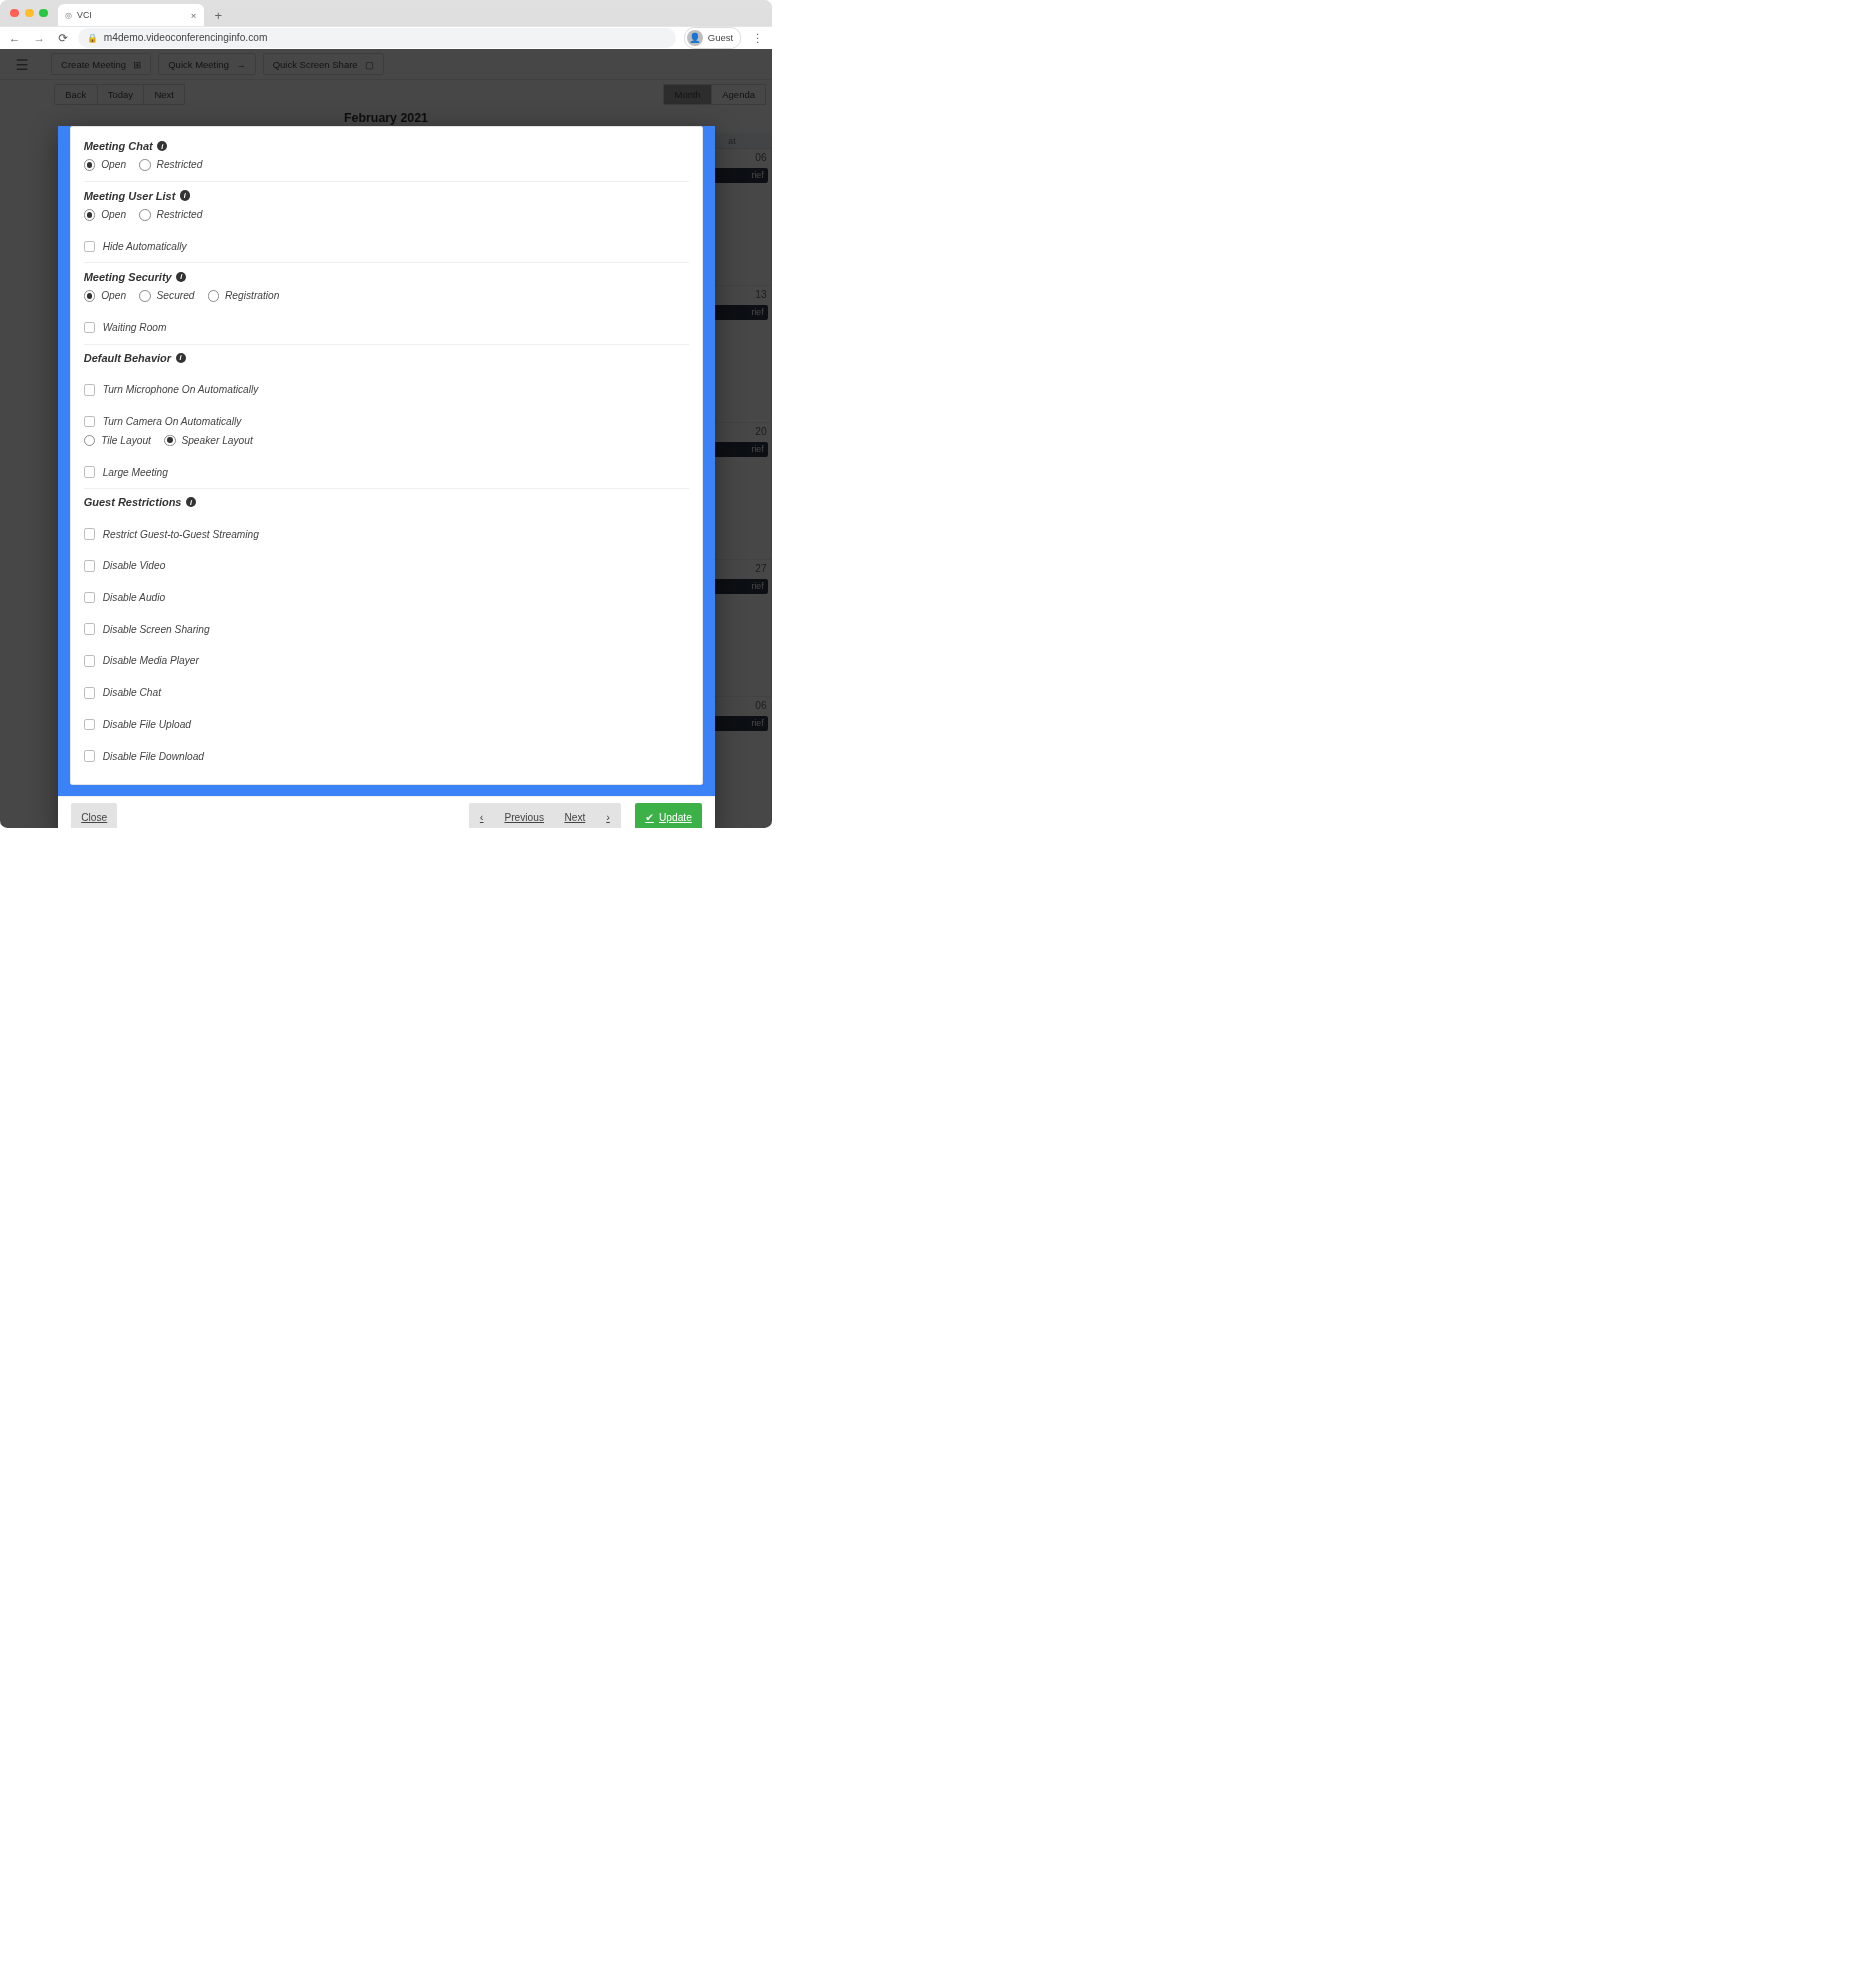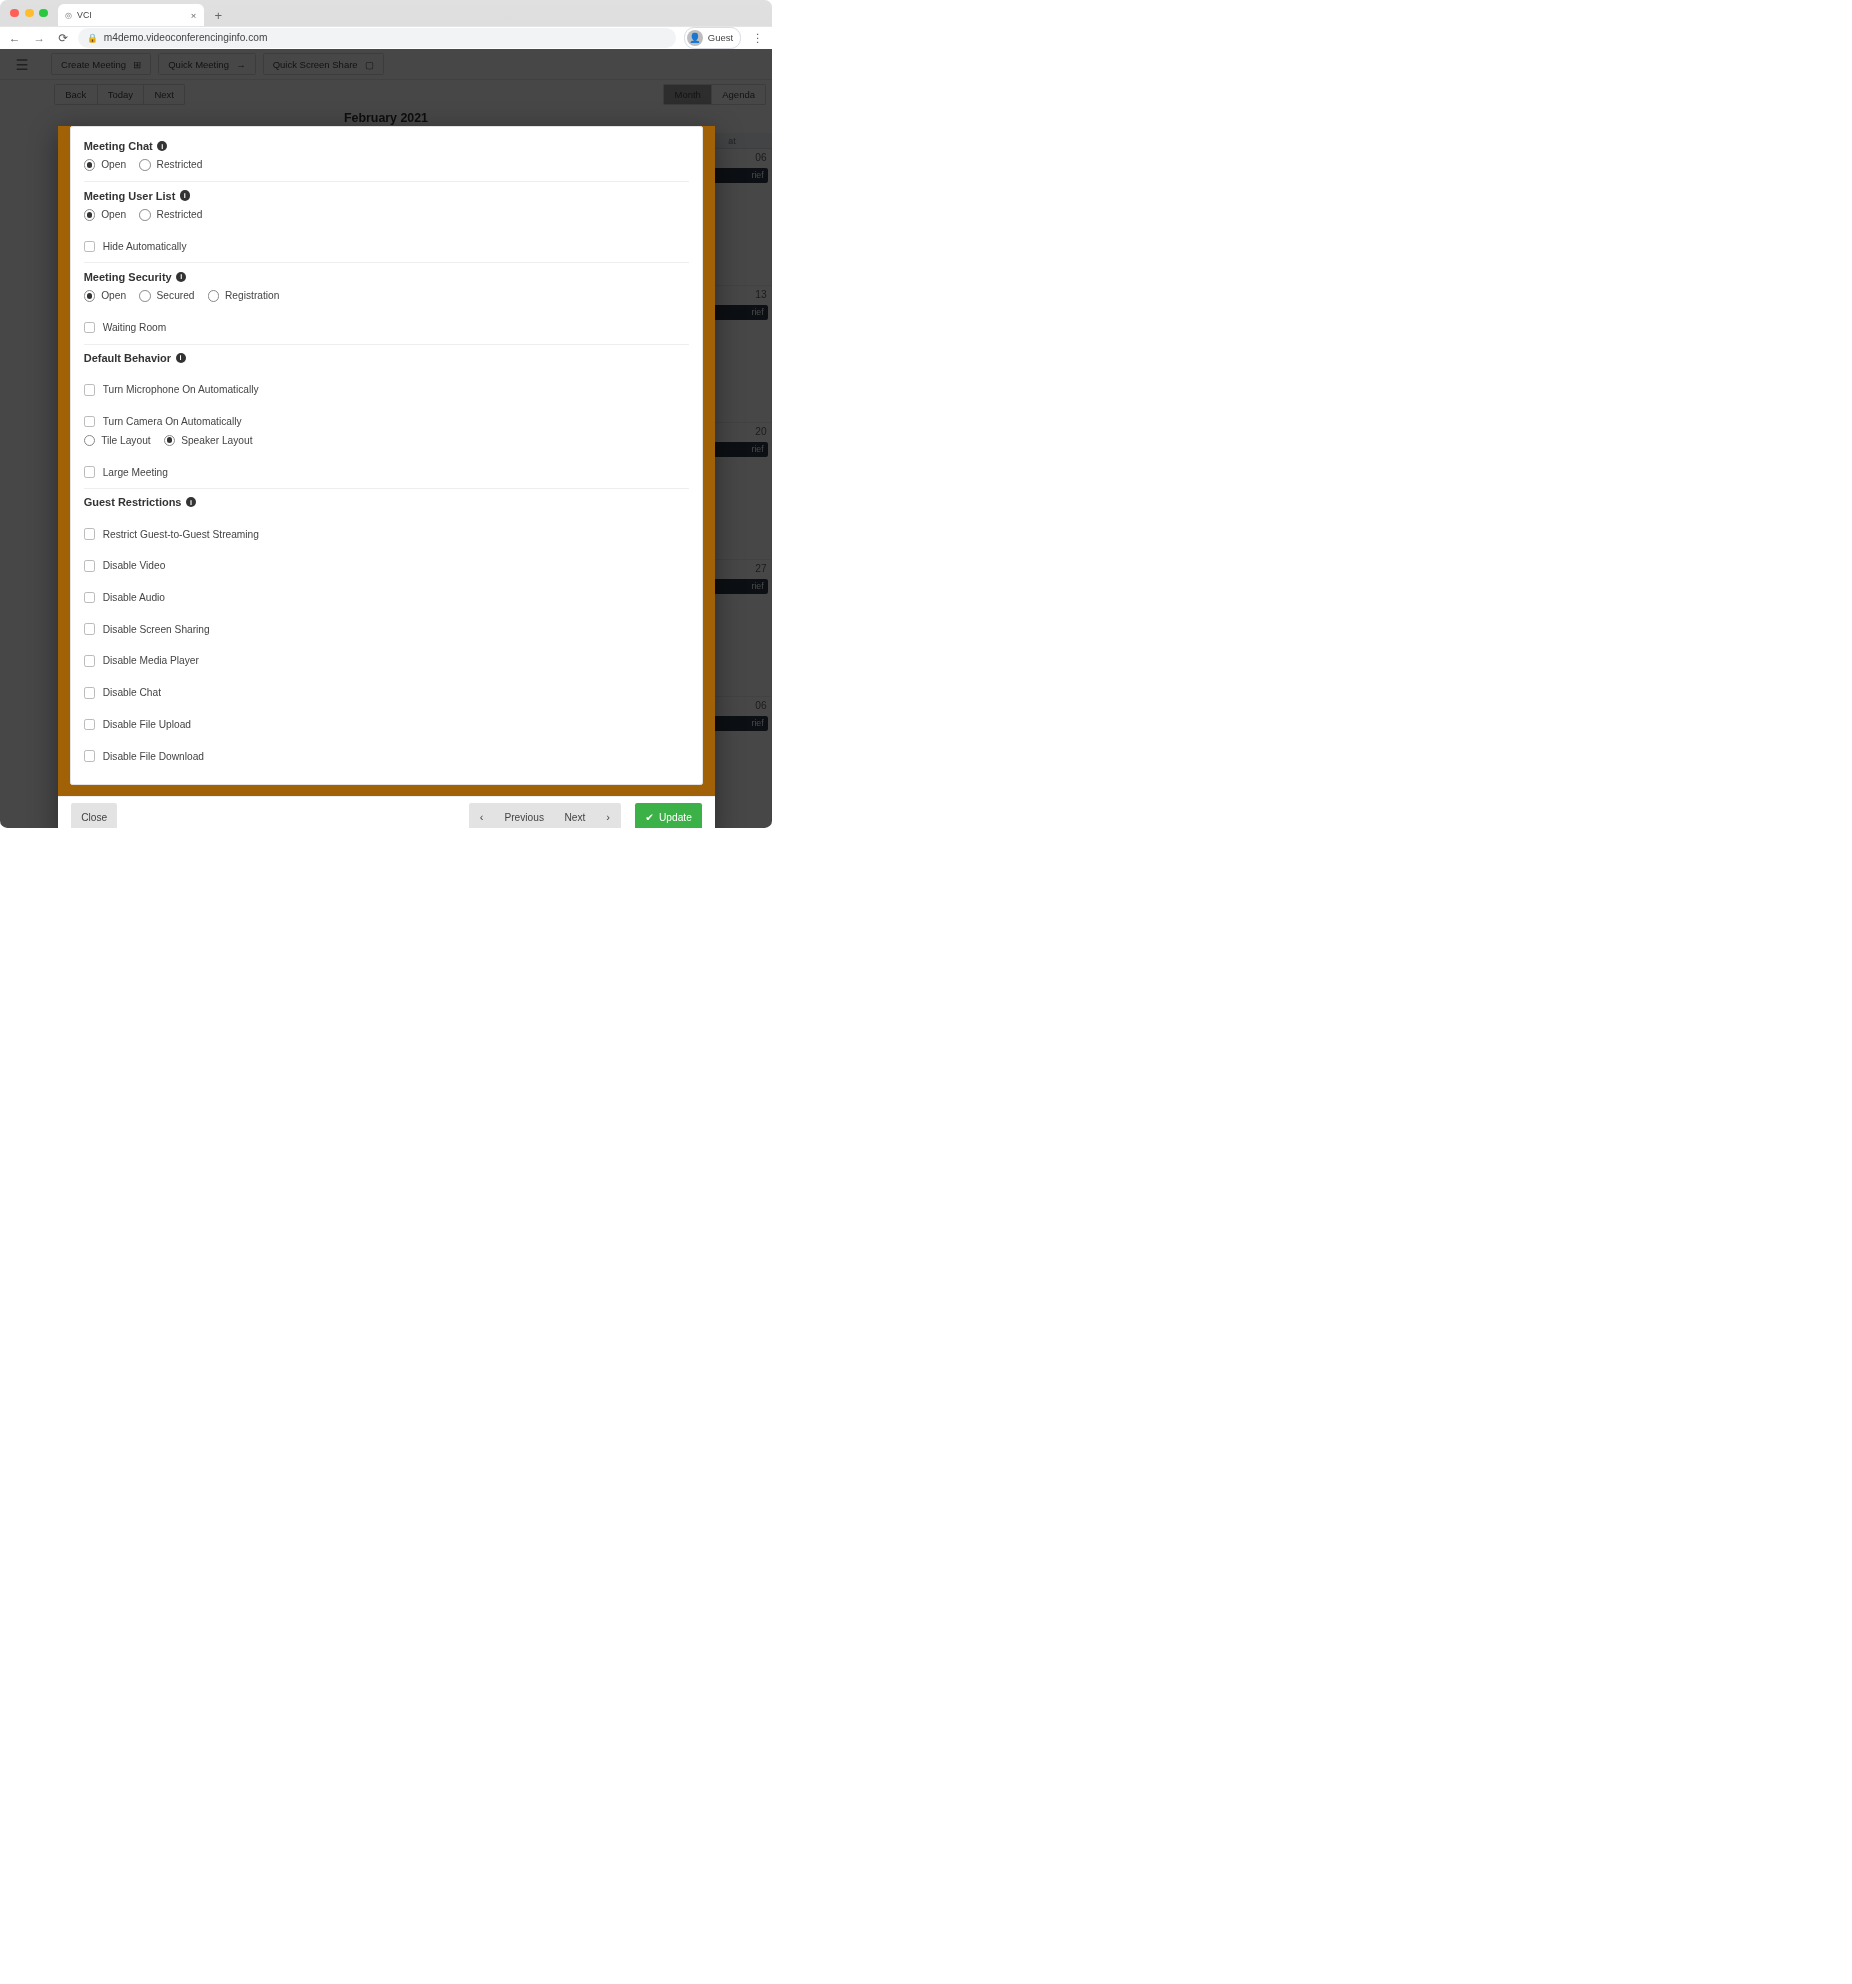--- a/index.html
+++ b/index.html
@@ -235,22 +235,23 @@
   .tab-item.active{
     background:#fff;
     border-color:#ddd;
     border-radius:2.9px 2.9px 0 0;
     font-weight:700;
     color:#333;
     position:relative;
     top:0.7px;
   }
   .modal-body{
-    background:#a16207;
+    background:#3b82f6;
     padding:0 11.7px 11.7px 11.7px;
+    font-style:italic;
   }
   .panel{
     background:#fff;
     border:0.7px solid #e3e3e3;
     border-radius:2.2px;
     padding:10.2px 13px 11.7px 13px;
   }
   .section{
     padding:7.3px 0 10.2px 0;
     border-bottom:0.7px solid #eee;
@@ -303,20 +304,21 @@
     border-top:0.7px solid #eee;
   }
   .btn{
     height:29px;
     padding:0 10.2px;
     border:none;
     border-radius:2.2px;
     font-size:10.2px;
     display:flex;align-items:center;gap:5.1px;
     cursor:pointer;
+    text-decoration:underline;
   }
   .btn-default{background:#e3e3e3;color:#444;}
   .btn-nav{background:#e3e3e3;color:#444;width:25px;justify-content:center;font-size:11px;padding:0;}
   .nav-group{margin-left:auto;display:flex;gap:0;}
   .nav-group .btn{border-radius:0;}
   .nav-group .btn:first-child{border-radius:2.2px 0 0 2.2px;}
   .nav-group .btn:last-child{border-radius:0 2.2px 2.2px 0;}
   .btn-primary{background:#3cb147;color:#fff;margin-left:7.3px;}
 </style>
 </head>

